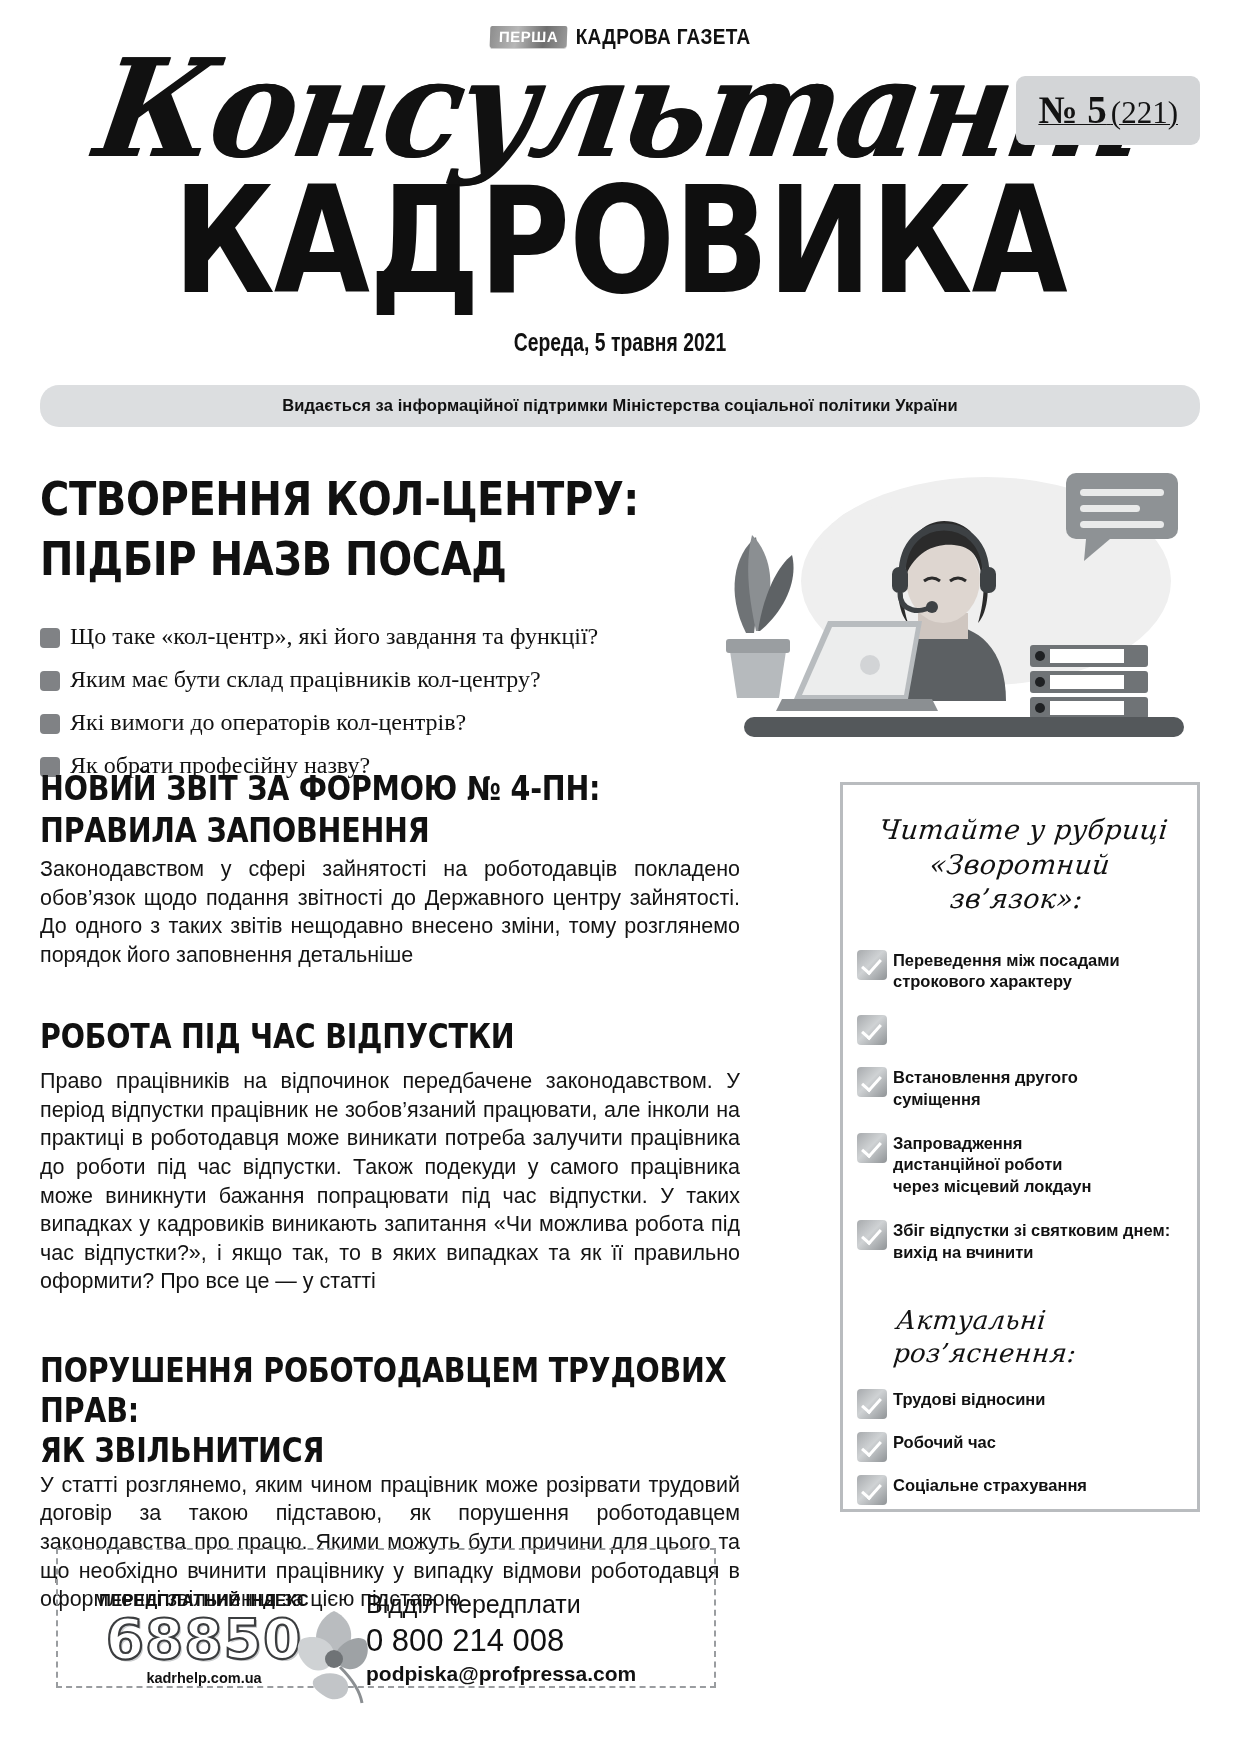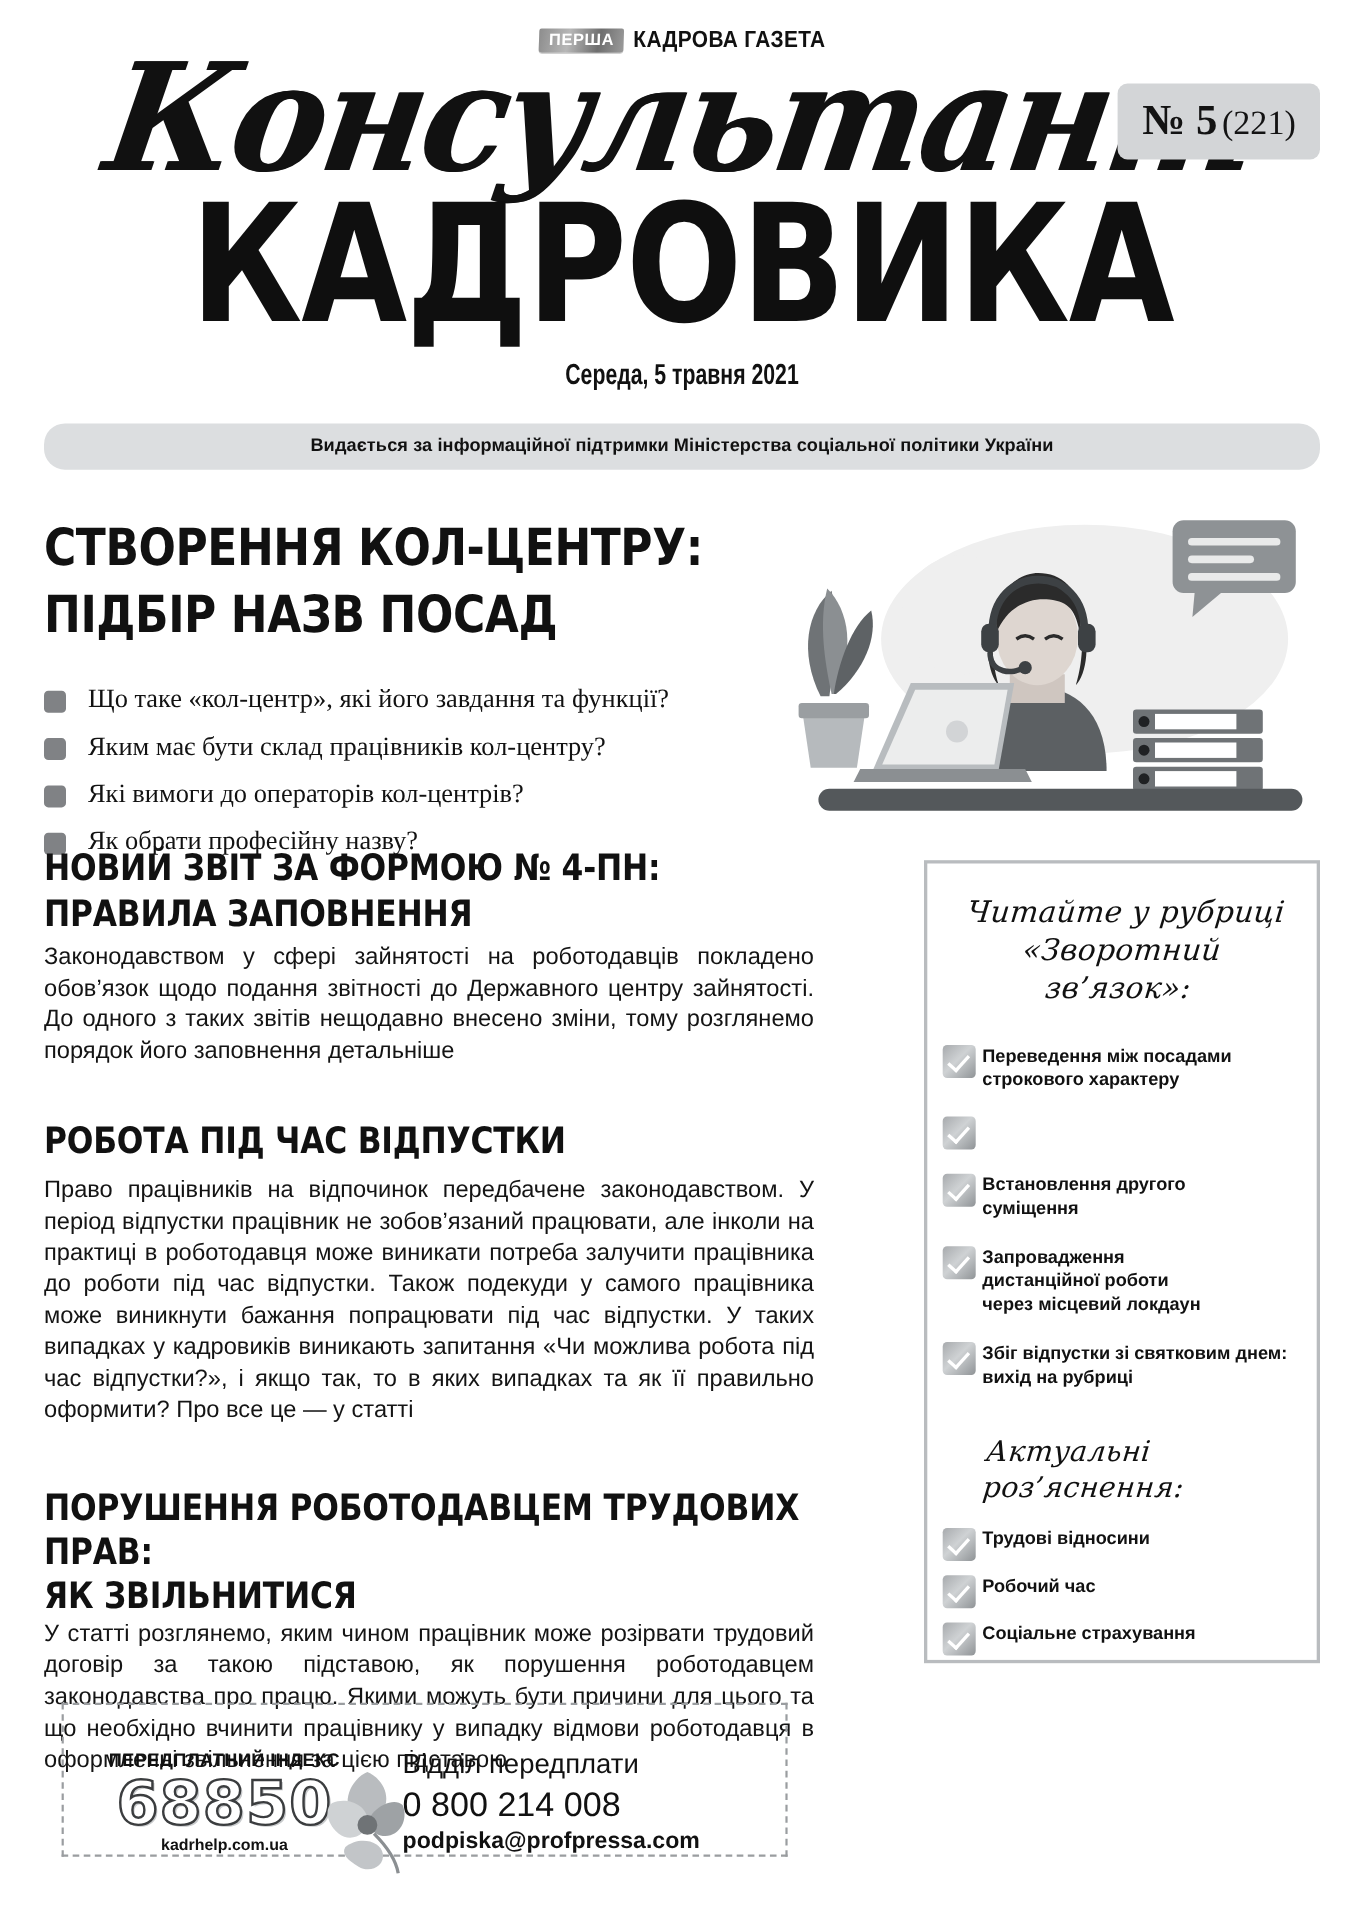--- a/index.html
+++ b/index.html
@@ -64,20 +64,21 @@
   .issue-badge{
     position:absolute;
     right:40px;top:76px;
     background:#d3d5d7;
     border-radius:9px;
     padding:14px 22px 16px 22px;
     font-family:"Liberation Serif", serif;
     color:#131313;
     line-height:1;
     white-space:nowrap;
+    text-decoration:underline;
   }
   .issue-badge .n{font-weight:bold;font-size:39px;}
   .issue-badge .paren{font-size:31px;}
 
   .dateline{
     font-family:"Liberation Sans", sans-serif;
     font-weight:bold;
     font-size:21px;
     color:#111;
     transform:scaleY(1.25) scaleX(.92);
@@ -105,21 +106,21 @@
     font-size:40px;
     line-height:1.2;
     letter-spacing:-.4px;
     color:#111;
     transform:scaleY(1.16);
     transform-origin:left top;
     width:620px;
   }
   .lead-title div{margin-bottom:4px;}
   .bullets{margin-top:50px;width:640px;}
-  .bullet{display:flex;align-items:flex-start;gap:20px;margin-bottom:13px;text-align:right;}
+  .bullet{display:flex;align-items:flex-start;gap:10px;margin-bottom:13px;text-align:right;}
   .bullet-box{
     width:20px;height:20px;flex:0 0 20px;margin-top:7px;
     background:#808285;border-radius:4px;
   }
   .bullet-text{
     font-family:"Liberation Serif", serif;
     font-size:24px;line-height:1.25;color:#121212;
   }
 
   
@@ -421,21 +422,21 @@
         <span class="chk-text">
           <span>Запровадження</span><br>
           <span>дистанційної роботи</span><br>
           <span>через місцевий локдаун</span>
         </span>
       </div>
       <div class="chk">
         <span class="chk-box"></span>
         <span class="chk-text">
           <span>Збіг відпустки зі святковим днем:</span><br>
-          <span>вихід на рубриці</span>
+          <span>вихід на вчинити</span>
         </span>
       </div>
     </div>
 
     <div class="panel-script second">
       <div>Актуальні</div>
       <div>роз’яснення:</div>
     </div>
 
     <div class="chk-list" style="margin-top:18px;">

